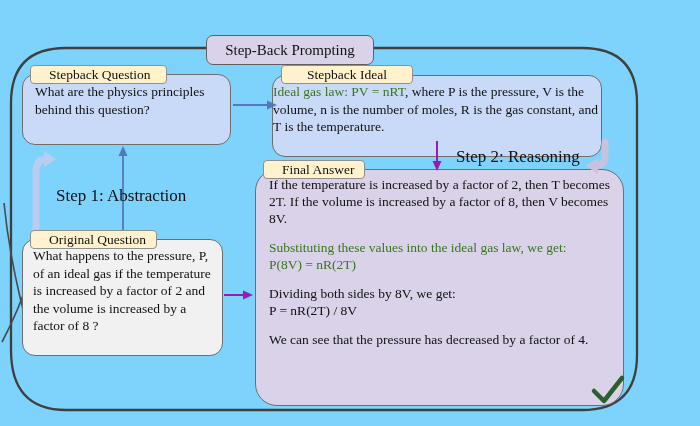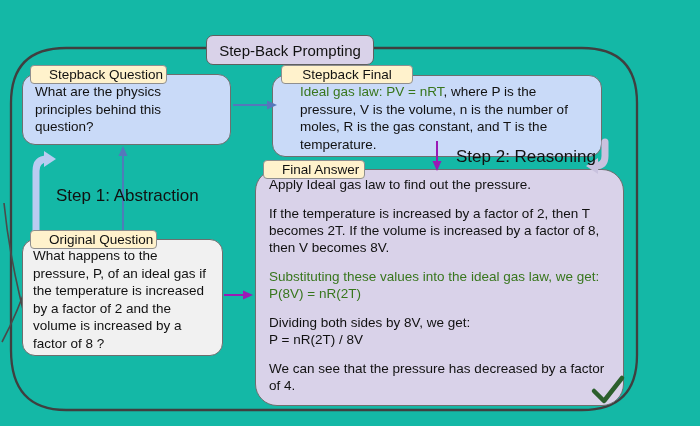--- a/index.html
+++ b/index.html
@@ -1,18 +1,18 @@
 <!DOCTYPE html>
 <html><head>
 <meta charset="utf-8">
 <style>
   html,body{margin:0;padding:0;background:#fff;}
   #canvas{
-    position:relative;width:700px;height:426px;background:#14b8a6;overflow:hidden;
-    font-family:Liberation Sans, sans-serif;color:#111;
+    position:relative;width:700px;height:426px;background:#7dd3fc;overflow:hidden;
+    font-family:Liberation Serif, serif;color:#111;
   }
   svg{position:absolute;left:0;top:0;pointer-events:none;}
   #bg-lines{z-index:1;}
   #fg-lines{z-index:3;}
   .box{position:absolute;z-index:2;box-sizing:border-box;}
   .tag{
     position:absolute;z-index:4;box-sizing:border-box;
     background:#fff2cc;border:1.3px solid #8f8f8f;border-radius:4px;
     font-size:13.5px;line-height:17px;text-align:center;padding:0 18px;
     white-space:nowrap;color:#111;
@@ -21,21 +21,21 @@
     position:absolute;z-index:4;left:206px;top:35px;width:166px;height:28px;
     background:#d9d2e9;border:1.6px solid #5f5f5f;border-radius:7px;
     display:flex;align-items:center;justify-content:center;
     font-size:15px;color:#111;
   }
   .blue{background:#c9daf8;border:1.5px solid #6e6e6e;border-radius:13px;}
   .gray{background:#f1f1f1;border:1.5px solid #6e6e6e;border-radius:13px;}
   .purple{background:#d9d2e9;border:1.5px solid #6e6e6e;border-radius:22px;}
   .body-text{font-size:13.5px;line-height:17.5px;color:#111;}
   #sq-box{left:22px;top:74px;width:209px;height:71px;padding:8px 12px;}
-  #sa-box{left:272px;top:75px;width:330px;height:82px;padding:7px 27px;}
+  #sa-box{left:272px;top:75px;width:330px;height:82px;padding:7px 0;}
   #oq-box{left:22px;top:239px;width:201px;height:117px;padding:7px 10px;}
   #fa-box{left:255px;top:169px;width:369px;height:237px;padding:6px 13px;}
   #fa-box p{margin:0 0 12px 0;font-size:13.5px;line-height:17px;}
   #fa-box p:last-child{margin-bottom:12px;}
   .green-text{color:#38761d;}
   .step-label{position:absolute;z-index:4;font-size:17px;color:#111;white-space:nowrap;}
   #step1-label{left:56px;top:186px;text-align:right;}
   #step2-label{left:456px;top:147px;}
 </style>
 </head>
@@ -49,34 +49,33 @@
 
     <path d="M 4 203 Q 10 265 31 340" fill="none" stroke="#4a4a4a" stroke-width="1.6"></path>
     <path d="M 30 276 Q 18 312 2 342" fill="none" stroke="#4a4a4a" stroke-width="1.6"></path>
   </svg>
 
   <div class="title-box">Step-Back Prompting</div>
 
   <div class="tag" style="left:30px;top:65px;width:137px;">Stepback Question</div>
   <div id="sq-box" class="box blue body-text">What are the physics principles behind this question?</div>
 
-  <div class="tag" style="left:281px;top:65px;width:132px;">Stepback Final</div>
+  <div class="tag" style="left:281px;top:65px;width:132px;">Stepback Ideal</div>
   <div id="sa-box" class="box blue body-text">
     <span class="green-text">Ideal gas law: PV = nRT</span><span>, where P is the pressure, V is the volume, n is the number of moles, R is the gas constant, and T is the temperature.</span>
   </div>
 
   <div id="step1-label" class="step-label">Step 1: Abstraction</div>
   <div id="step2-label" class="step-label">Step 2: Reasoning</div>
 
   <div class="tag" style="left:30px;top:230px;width:127px;">Original Question</div>
   <div id="oq-box" class="box gray body-text">What happens to the pressure, P, of an ideal gas if the temperature is increased by a factor of 2 and the volume is increased by a factor of 8 ?</div>
 
   <div class="tag" style="left:263px;top:160px;width:102px;">Final Answer</div>
   <div id="fa-box" class="box purple">
-    <p>Apply Ideal gas law to find out the pressure.</p>
     <p>If the temperature is increased by a factor of 2, then T becomes 2T. If the volume is increased by a factor of 8, then V becomes 8V.</p>
     <p class="green-text"><span>Substituting these values into the ideal gas law, we get:</span><br><span>P(8V) = nR(2T)</span></p>
     <p><span>Dividing both sides by 8V, we get:</span><br><span>P = nR(2T) / 8V</span></p>
     <p>We can see that the pressure has decreased by a factor of 4.</p>
   </div>
 
   <svg id="fg-lines" width="700" height="426" viewBox="0 0 700 426">
 
     <g>
       <line x1="233" y1="105" x2="270" y2="105" stroke="#5577bb" stroke-width="1.8"></line>

